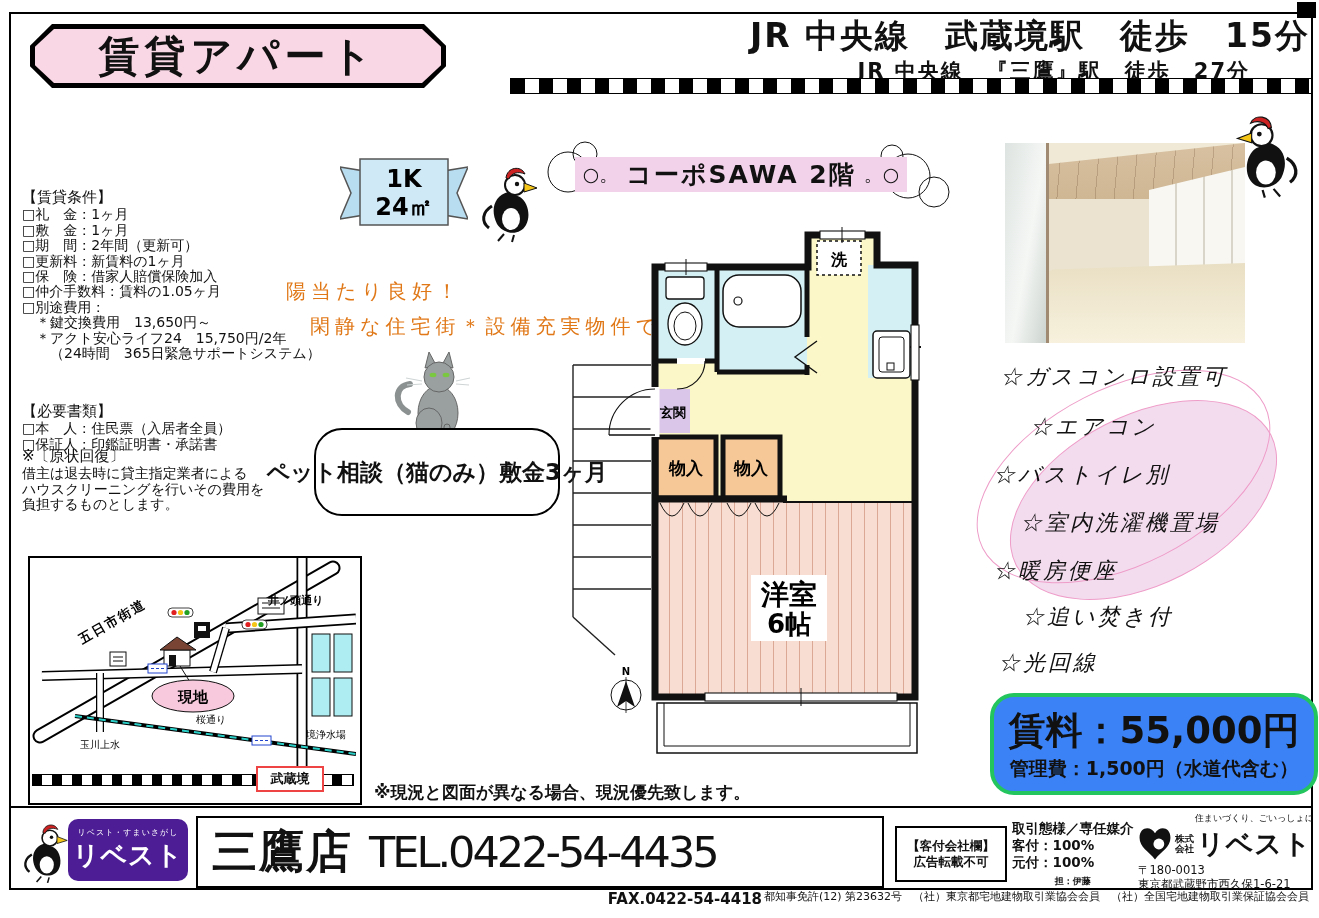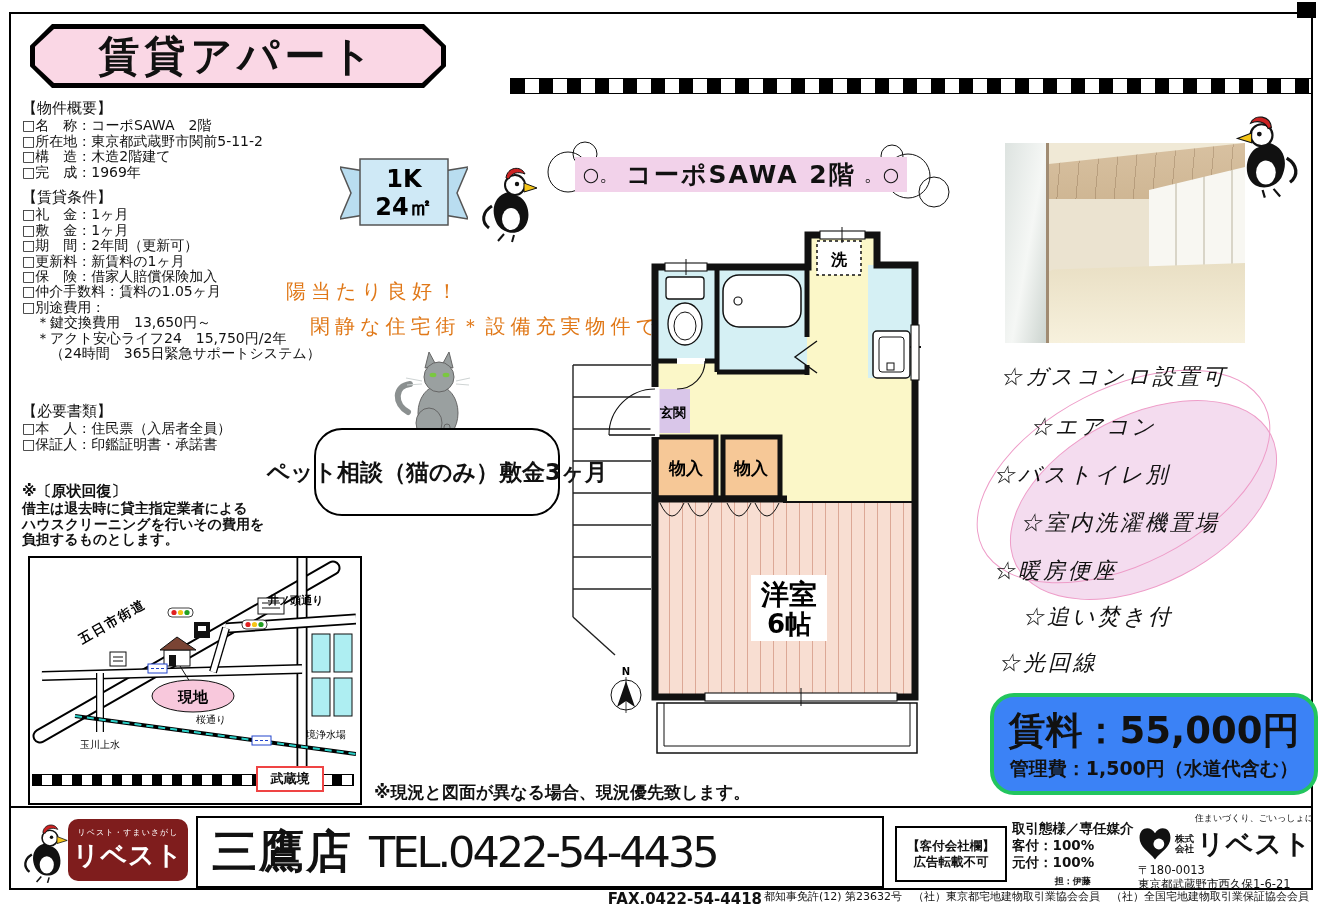--- a/index.html
+++ b/index.html
@@ -58,21 +58,21 @@
   .el-fill{left:1000px;top:415px;width:285px;height:168px;background:#f4dcef;transform:rotate(-27deg);}
   .el-line{left:965px;top:388px;width:315px;height:175px;transform:rotate(-27deg);}
   .feat{position:absolute;font-family:"DejaVu Serif","Liberation Serif",serif;font-style:italic;
     font-size:22px;letter-spacing:3px;white-space:nowrap;}
   .price-box{left:990px;top:693px;width:320px;height:94px;border:4px solid #22c55e;border-radius:24px;background:#3b82f6;
     display:flex;flex-direction:column;align-items:center;justify-content:center;}
   .price-main{font-size:37px;font-weight:800;white-space:nowrap;}
   .price-sub{font-size:19px;font-weight:800;white-space:nowrap;}
   
   .foot-sep{left:9px;top:806px;width:1302px;border-top:2px solid #000;}
-  .logo-black{left:68px;top:819px;width:120px;height:62px;background:#7f1d1d;border-radius:10px;
+  .logo-black{left:68px;top:819px;width:120px;height:62px;background:#4c1d95;border-radius:10px;
     display:flex;flex-direction:column;align-items:center;justify-content:center;color:#fff;}
   .logo-black .tag{font-size:8px;letter-spacing:1px;}
   .logo-black .nm{font-size:26px;font-weight:800;letter-spacing:1px;}
   .telbox{left:196px;top:816px;width:684px;height:68px;border:2px solid #000;display:flex;align-items:center;}
   .store{font-size:45px;font-weight:800;letter-spacing:2px;margin-left:14px;white-space:nowrap;}
   .tel{font-size:43px;font-weight:400;letter-spacing:-3px;margin-left:16px;white-space:nowrap;}
   .fax{position:absolute;right:120px;bottom:-22px;font-size:15px;font-weight:800;}
   .agentbox{left:895px;top:826px;width:108px;height:52px;border:2px solid #000;display:flex;flex-direction:column;
     align-items:center;justify-content:center;}
   .agentbox div{font-size:12.5px;font-weight:800;line-height:16px;white-space:nowrap;}
@@ -110,29 +110,26 @@
         <line x1="36" y1="73" x2="34" y2="80" stroke="#111" stroke-width="2"></line>
       </g>
     </defs>
   </svg>
 
   <div class="abs title-oct-outer">
     <div class="abs title-oct-inner">
       <div class="title-text">賃貸アパート</div>
     </div>
   </div>
+  <div class="abs access">
+    <div class="access-1">JR 中央線　武蔵境駅　徒歩　15分</div>
+    <div class="access-2">JR 中央線　『三鷹』駅　徒歩　27分</div>
+  </div>
   <div class="abs checker"></div>
 
-  <div class="abs tcol" style="top:101px;">
-    <div class="hd">【物件概要】</div>
-    <div>□名　称：コーポSAWA　2階</div>
-    <div>□所在地：東京都武蔵野市関前5-11-2</div>
-    <div>□構　造：木造2階建て</div>
-    <div>□完　成：1969年</div>
-  </div>
 
   <div class="abs tcol" style="top:190px;">
     <div class="hd">【賃貸条件】</div>
     <div>□礼　金：1ヶ月</div>
     <div>□敷　金：1ヶ月</div>
     <div>□期　間：2年間（更新可）</div>
     <div>□更新料：新賃料の1ヶ月</div>
     <div>□保　険：借家人賠償保険加入</div>
     <div>□仲介手数料：賃料の1.05ヶ月</div>
     <div>□別途費用：</div>
@@ -140,21 +137,21 @@
     <div>　＊アクト安心ライフ24　15,750円/2年</div>
     <div>　　（24時間　365日緊急サポートシステム）</div>
   </div>
 
   <div class="abs tcol" style="top:404px;">
     <div class="hd">【必要書類】</div>
     <div>□本　人：住民票（入居者全員）</div>
     <div>□保証人：印鑑証明書・承諾書</div>
   </div>
 
-  <div class="abs tcol" style="top:484px;font-weight:bold;">
+  <div class="abs tcol" style="top:449px;">
     <div class="hd">※〔原状回復〕</div>
     <div>借主は退去時に貸主指定業者による</div>
     <div>ハウスクリーニングを行いその費用を</div>
     <div>負担するものとします。</div>
   </div>
 
   <div class="abs map-box">
     <svg width="326" height="241" viewBox="0 0 326 241">
       <path d="M10,178 L303,10" stroke="#000" stroke-width="15" stroke-linecap="round" fill="none"></path>
       <path d="M10,178 L303,10" stroke="#fff" stroke-width="11" stroke-linecap="round" fill="none"></path>

